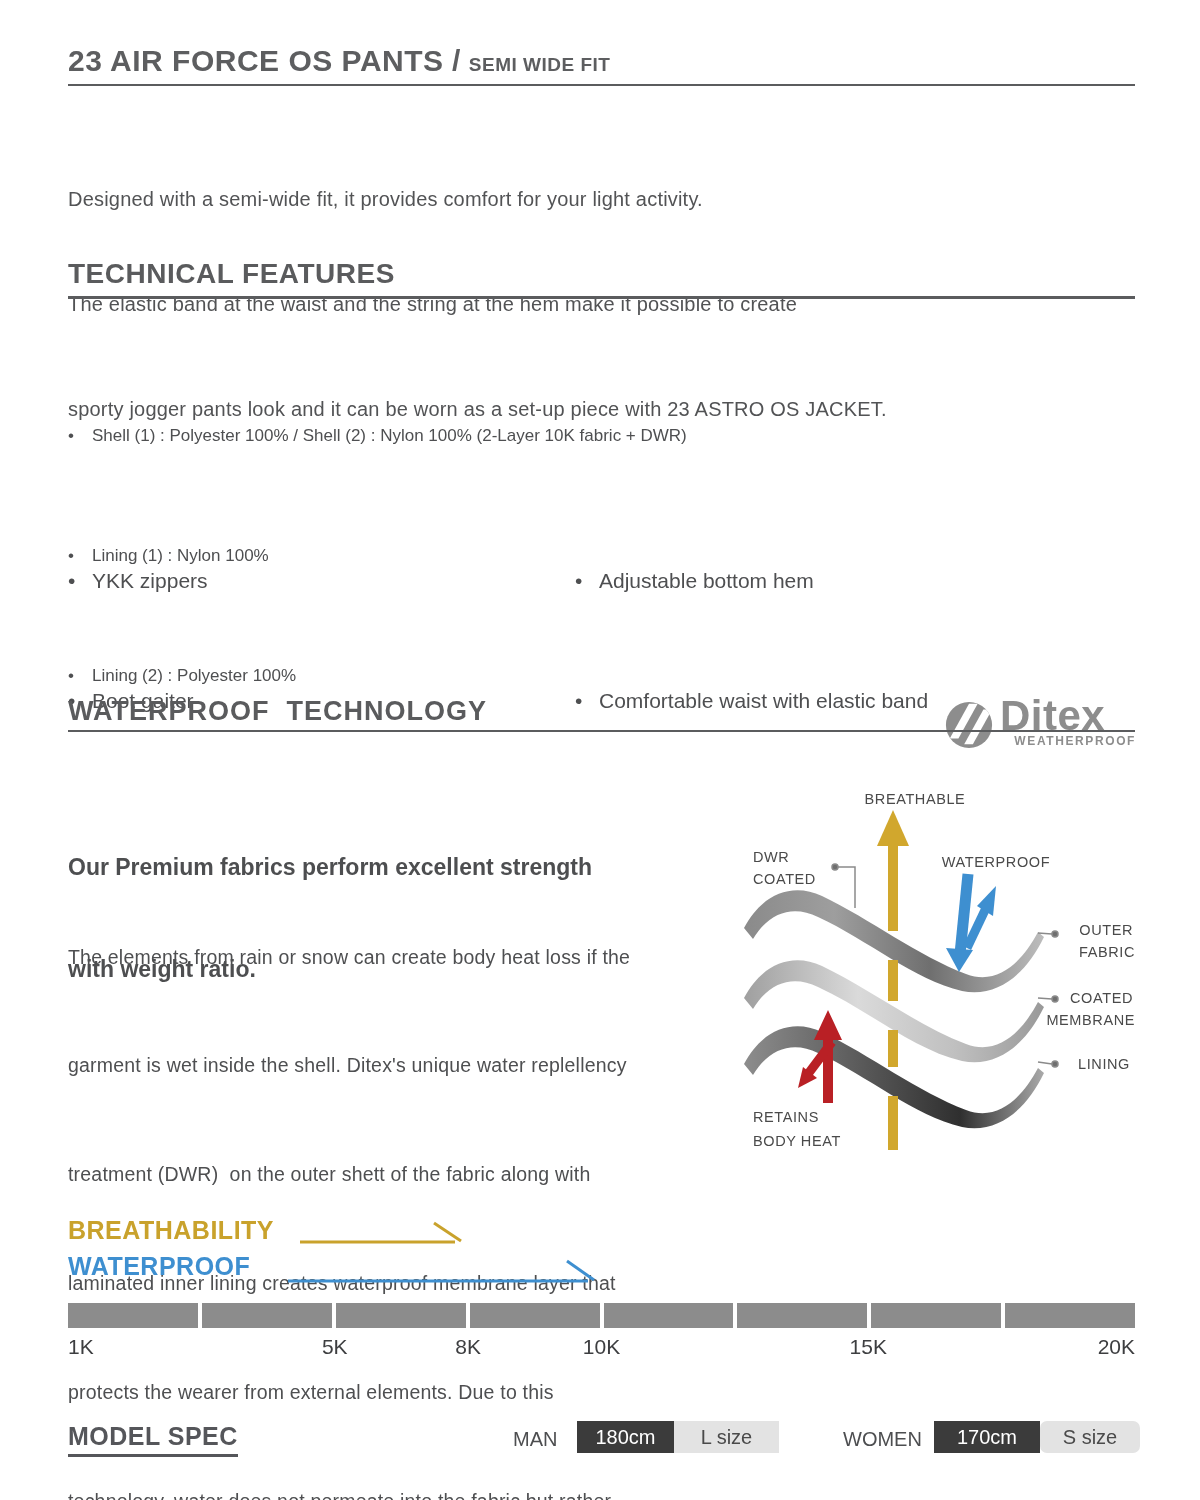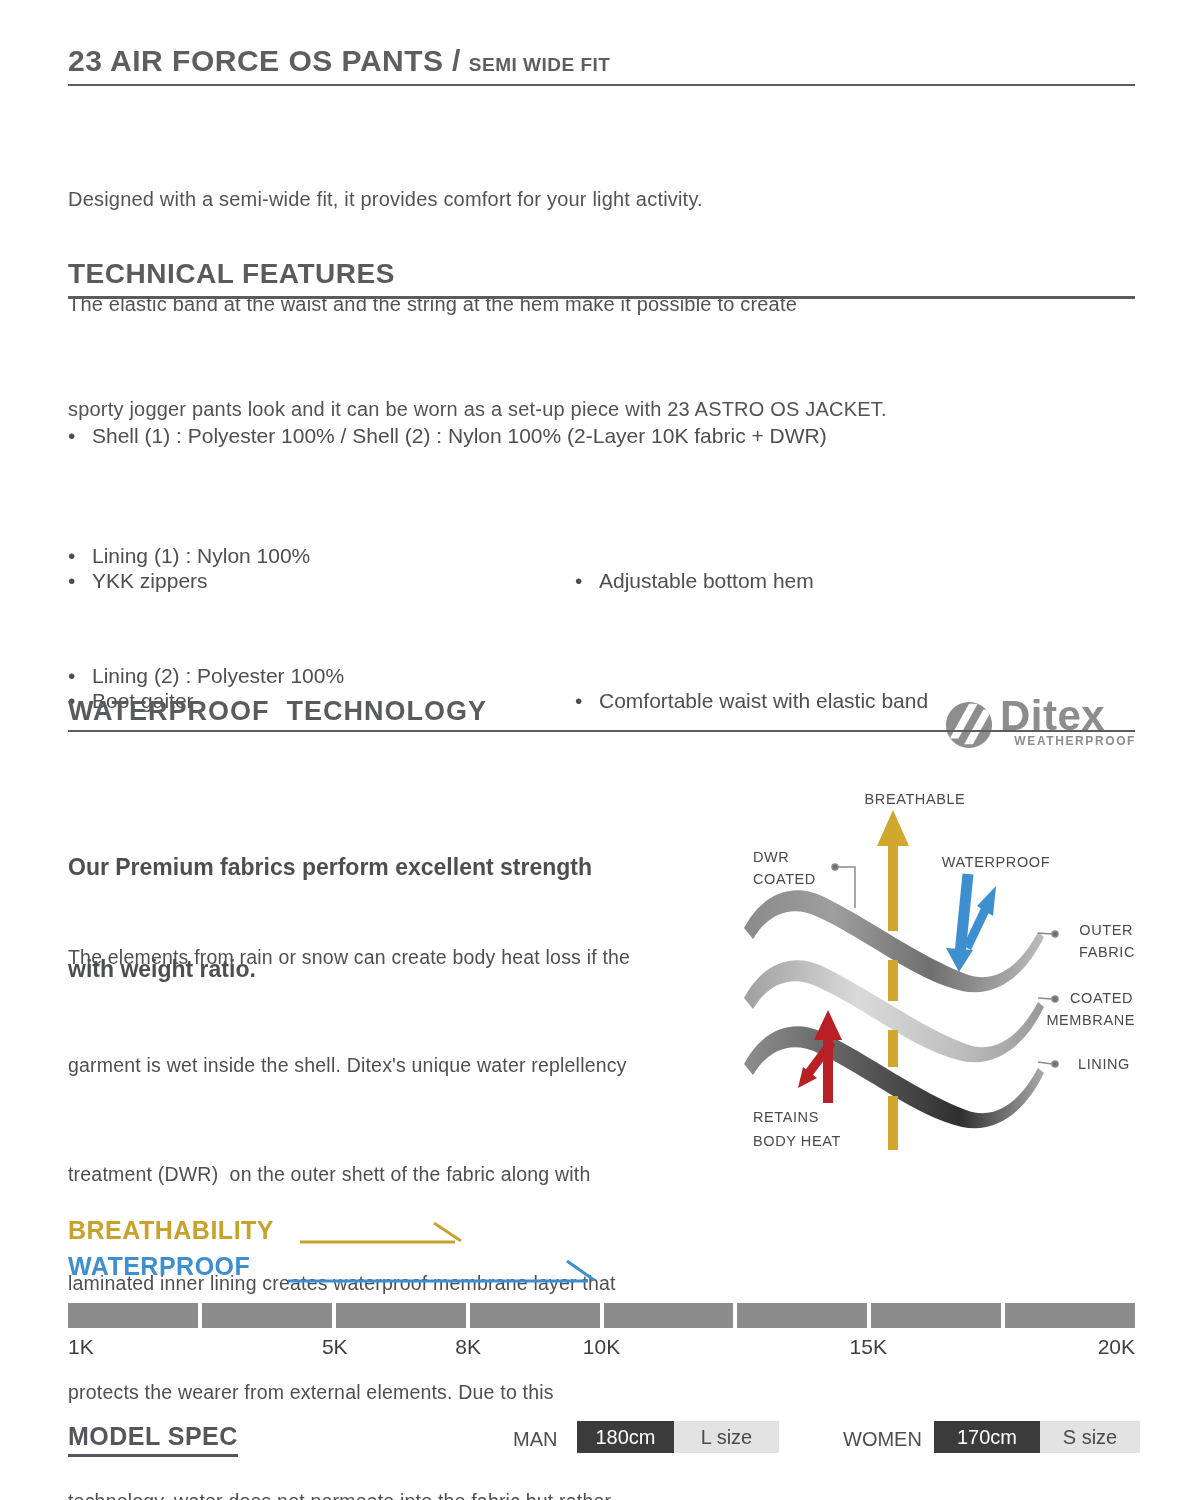--- a/index.html
+++ b/index.html
@@ -13,21 +13,21 @@
   .title-sep{font-size:30px;font-weight:bold;color:#5d5e60;padding:0 4px;}
   .title-fit{font-size:19px;font-weight:bold;color:#5d5e60;letter-spacing:.5px;}
   .rule{background:#5b5c5e;height:3px;}
   .rule-title{left:68px;top:84px;width:1067px;height:2px;}
   .desc{left:68px;top:112px;width:1090px;font-size:20px;line-height:35px;color:#525355;
         letter-spacing:.2px;white-space:pre;}
 
   
   .tech-heading{left:68px;top:258px;font-size:28px;font-weight:bold;color:#5a5b5d;letter-spacing:.5px;}
   .rule-tech{left:68px;top:296px;width:1067px;}
-  .materials{left:68px;top:336px;width:1067px;font-size:21px;line-height:40px;color:#4e4f51;white-space:pre;}
+  .materials{left:68px;top:336px;width:1067px;font-size:17px;line-height:40px;color:#4e4f51;white-space:pre;}
   .bullet{display:inline-block;width:24px;color:#4e4f51;}
   .feat-left{left:68px;top:481px;font-size:21px;line-height:40px;white-space:pre;}
   .feat-right{left:575px;top:481px;font-size:21px;line-height:40px;white-space:pre;}
 
   
   .wp-heading{left:68px;top:696px;font-size:27px;font-weight:bold;color:#5a5b5d;letter-spacing:1px;white-space:pre;}
   .rule-wp{left:68px;top:730px;width:1067px;height:2px;}
   .logo{left:944px;top:696px;width:192px;height:54px;}
   .logo-circle{position:absolute;left:0;top:4px;}
   .logo-name{position:absolute;left:56px;top:-4px;font-size:42px;font-weight:bold;color:#8d8d8d;letter-spacing:.5px;}
@@ -62,21 +62,21 @@
                 border-bottom:3px solid #55565a;padding-bottom:3px;}
   .spec-label{font-size:20px;color:#4d4e50;top:1428px;}
   .lbl-man{left:513px;}
   .lbl-women{left:843px;}
   .spec-box{top:1421px;height:32px;line-height:32px;text-align:center;font-size:20px;}
   .box-dark{background:#3b3b3b;color:#ffffff;}
   .box-light{background:#e3e3e3;color:#4a4a4a;}
   .box-man-h{left:577px;width:97px;}
   .box-man-s{left:674px;width:105px;}
   .box-women-h{left:934px;width:106px;}
-  .box-women-s{left:1040px;width:100px;}
+  .box-women-s{left:1040px;width:100px;border-radius:7px;}
 </style>
 </head>
 <body>
 
 <div class="canvas">
 
   <div class="abs title-row">
     <span class="title-main">23 AIR FORCE OS PANTS</span>
     <span class="title-sep">/</span>
     <span class="title-fit">SEMI WIDE FIT</span>

